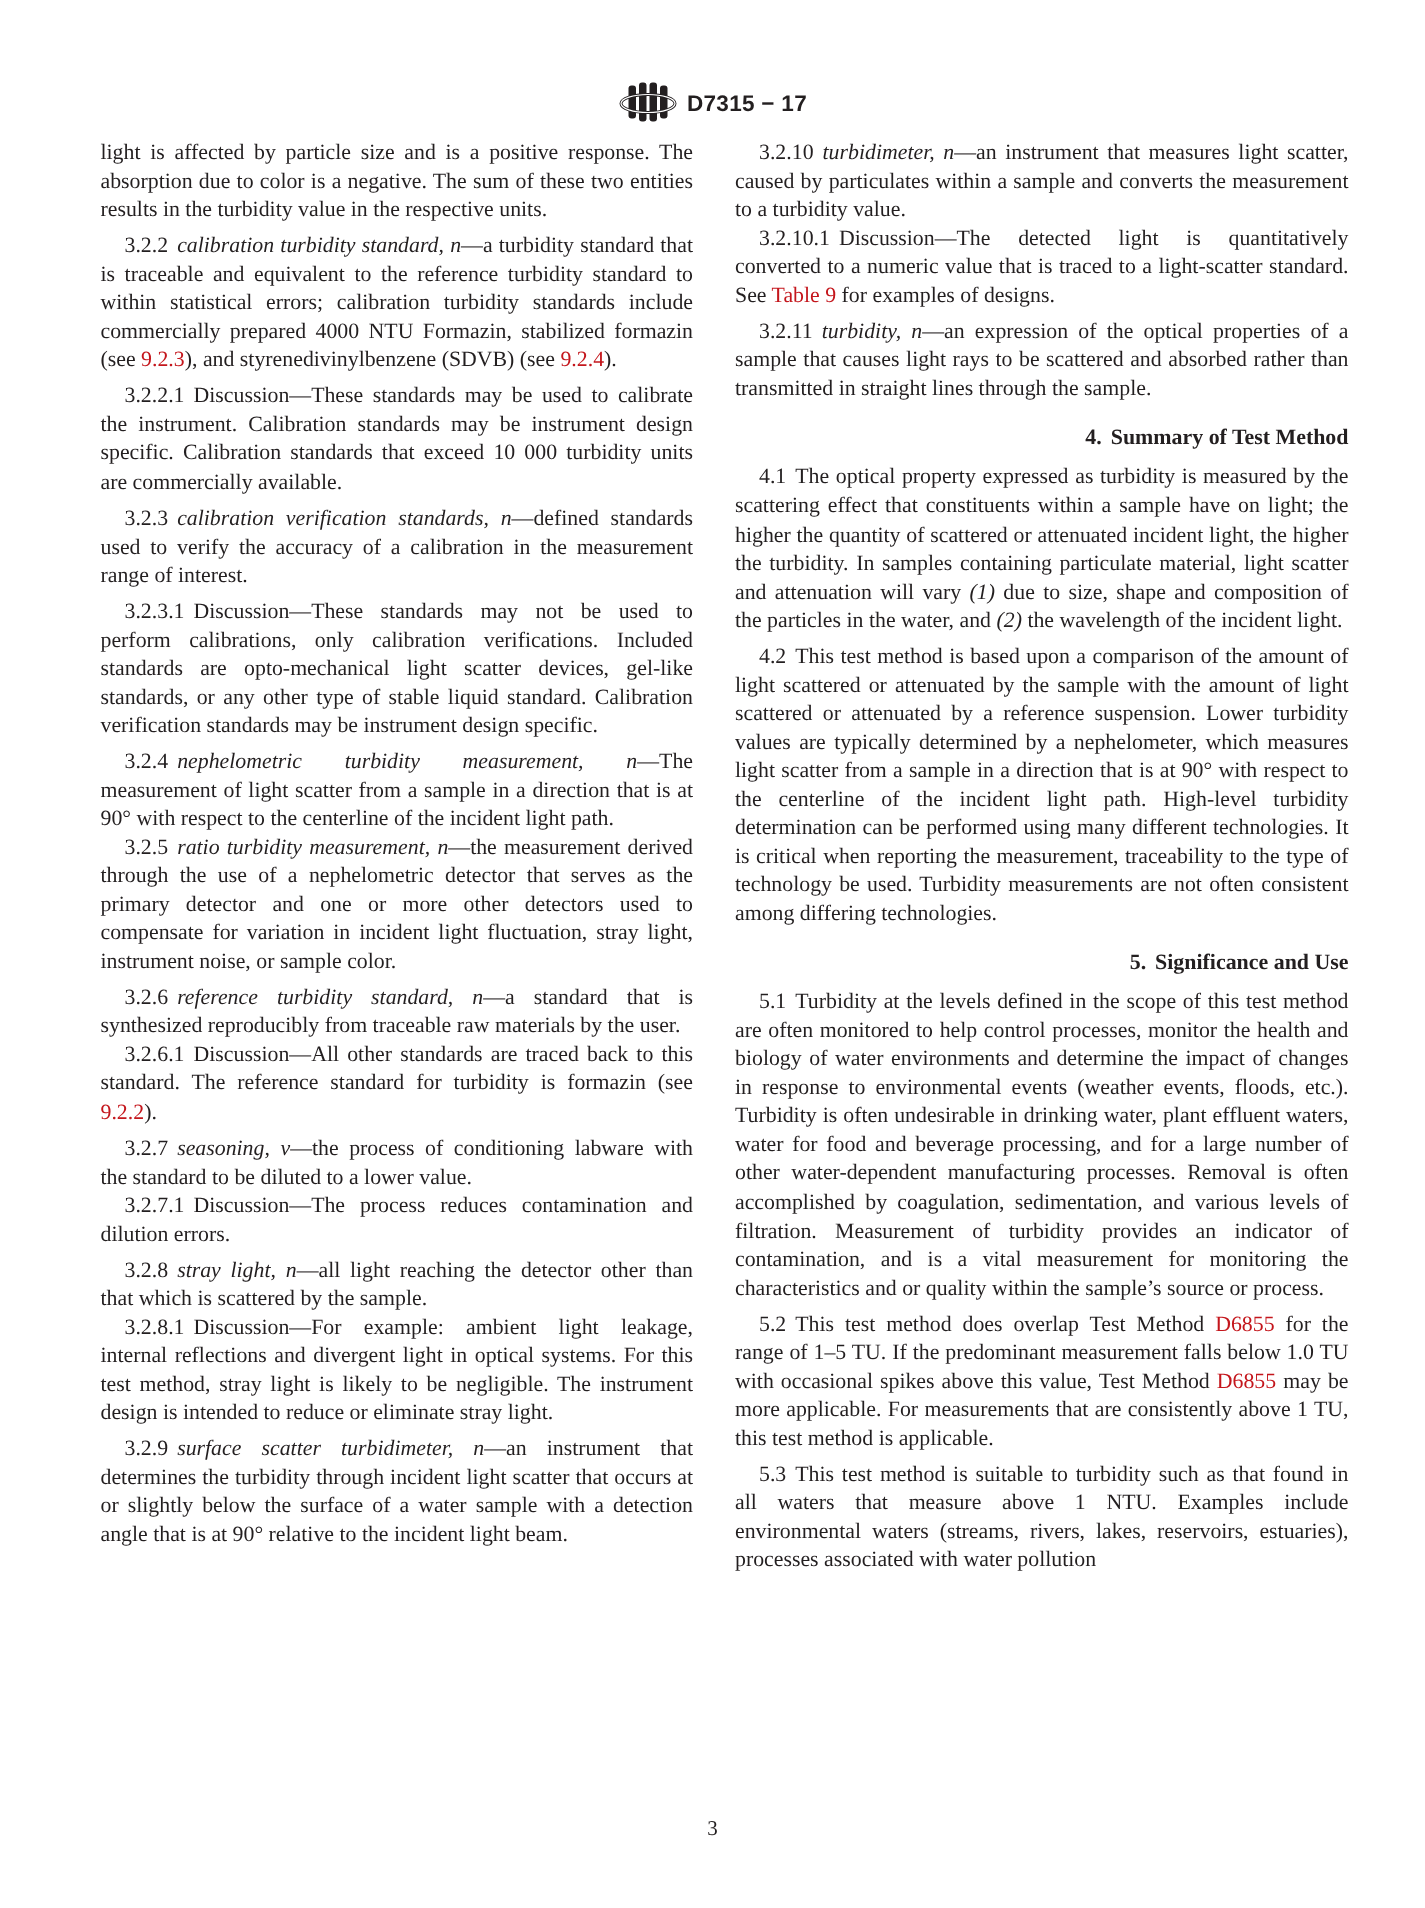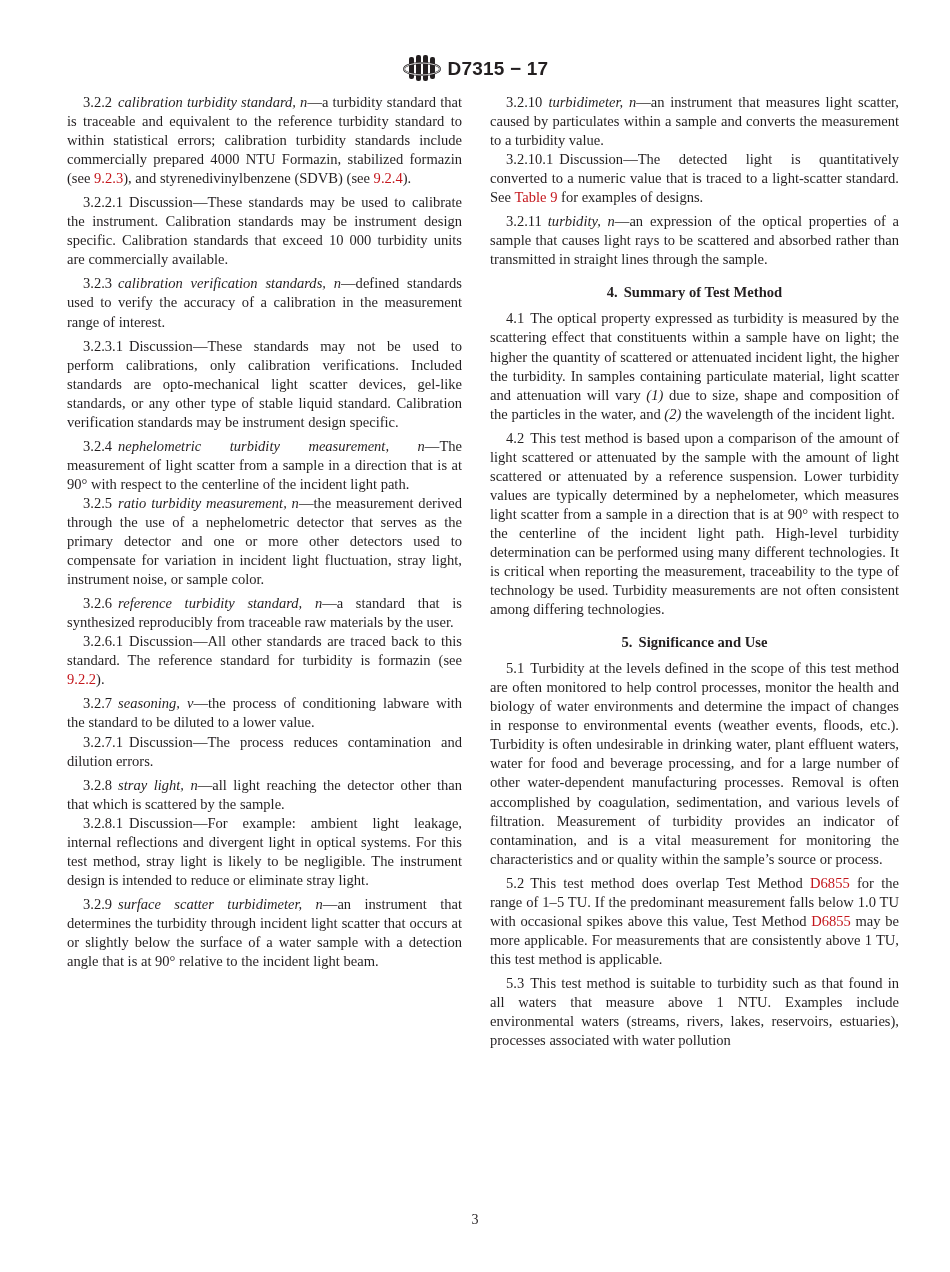--- a/index.html
+++ b/index.html
@@ -8,35 +8,35 @@
       font-family: "Liberation Serif", "DejaVu Serif", serif;
       color: #231f20;
     }
     .header {
       position: absolute; left: 0; top: 52px; width: 950px; height: 34px;
       display: flex; justify-content: center; align-items: center; gap: 6px;
     }
     .logo { width: 40px; height: 32px; }
     .doc-id {
       font-family: "Liberation Sans", "DejaVu Sans", sans-serif;
-      font-weight: bold; font-size: 19px; letter-spacing: 0.2px; color: #231f20;
+      font-weight: bold; font-size: 15px; letter-spacing: 0.2px; color: #231f20;
     }
     .col {
       position: absolute; top: 93px;
       font-size: 14.55px; line-height: 19.05px;
       text-align: justify; hyphens: manual;
     }
     .col.left { left: 67px; width: 395px; }
     .col.right { left: 490px; width: 409px; }
     .col p { margin: 0 0 5px 0; text-indent: 16px; }
     .col p.noind { text-indent: 0; }
     .col p.tight { margin-bottom: 0; }
     .col h2 {
       font-size: 14.6px; font-weight: bold; margin: 14px 0 7px 0; line-height: 19px;
-      text-align: center;
+      text-align: right;
       font-family: Liberation Serif, serif;
     }
     .col h2 .num { margin-right: 6px; }
     .sec { margin-right: 6px; }
     .term { font-style: italic; }
     .pos { font-style: italic; }
     .disc { }
     .ital { font-style: italic; }
     .ref { color: #c4161c; cursor: pointer; }
     .pagenum {
@@ -53,20 +53,21 @@
     <rect x="7" y="4" width="5" height="22" rx="2" fill="#231f20"></rect>
     <rect x="14" y="2" width="5" height="26" rx="2" fill="#231f20"></rect>
     <rect x="21" y="2" width="5" height="26" rx="2" fill="#231f20"></rect>
     <rect x="28" y="4" width="5" height="22" rx="2" fill="#231f20"></rect>
     <ellipse cx="20" cy="16" rx="18" ry="6" fill="none" stroke="#ffffff" stroke-width="0.8"></ellipse>
   </svg>
   <span class="doc-id">D7315 − 17</span>
 </div>
 
 <div class="col left">
+  <p class="noind" style="padding-left:0;"><span>light is affected by particle size and is a positive response. The absorption due to color is a negative. The sum of these two entities results in the turbidity value in the respective units.</span></p>
 
   <p><span class="sec">3.2.2</span><span class="term">calibration turbidity standard,</span> <span class="pos">n</span><span>—a turbidity standard that is traceable and equivalent to the reference turbidity standard to within statistical errors; calibration turbidity standards include commercially prepared 4000 NTU Formazin, stabilized formazin (see </span><span class="ref">9.2.3</span><span>), and styrenedivinylbenzene (SDVB) (see </span><span class="ref">9.2.4</span><span>).</span></p>
 
   <p><span class="sec">3.2.2.1</span><span class="disc">Discussion</span><span>—These standards may be used to calibrate the instrument. Calibration standards may be instrument design specific. Calibration standards that exceed 10 000 turbidity units are commercially available.</span></p>
 
   <p><span class="sec">3.2.3</span><span class="term">calibration verification standards,</span> <span class="pos">n</span><span>—defined standards used to verify the accuracy of a calibration in the measurement range of interest.</span></p>
 
   <p><span class="sec">3.2.3.1</span><span class="disc">Discussion</span><span>—These standards may not be used to perform calibrations, only calibration verifications. Included standards are opto-mechanical light scatter devices, gel-like standards, or any other type of stable liquid standard. Calibration verification standards may be instrument design specific.</span></p>
 
   <p class="tight"><span class="sec">3.2.4</span><span class="term">nephelometric turbidity measurement,</span> <span class="pos">n</span><span>—The measurement of light scatter from a sample in a direction that is at 90° with respect to the centerline of the incident light path.</span></p>

